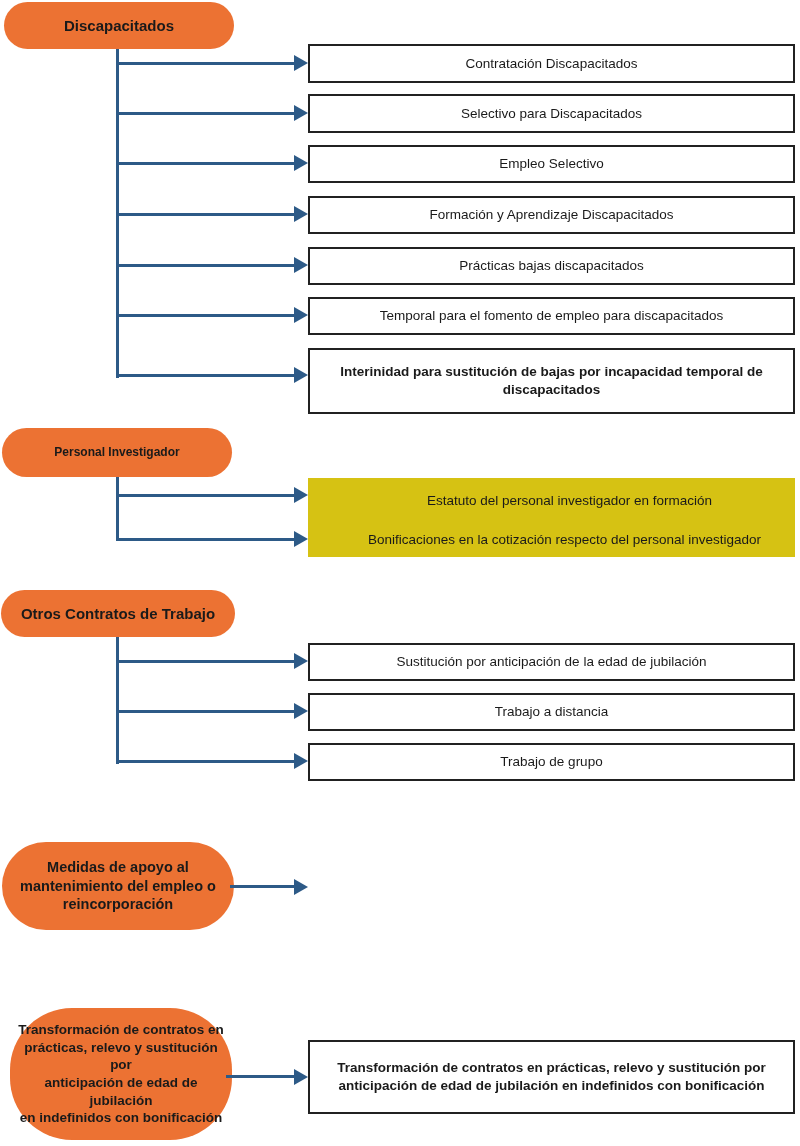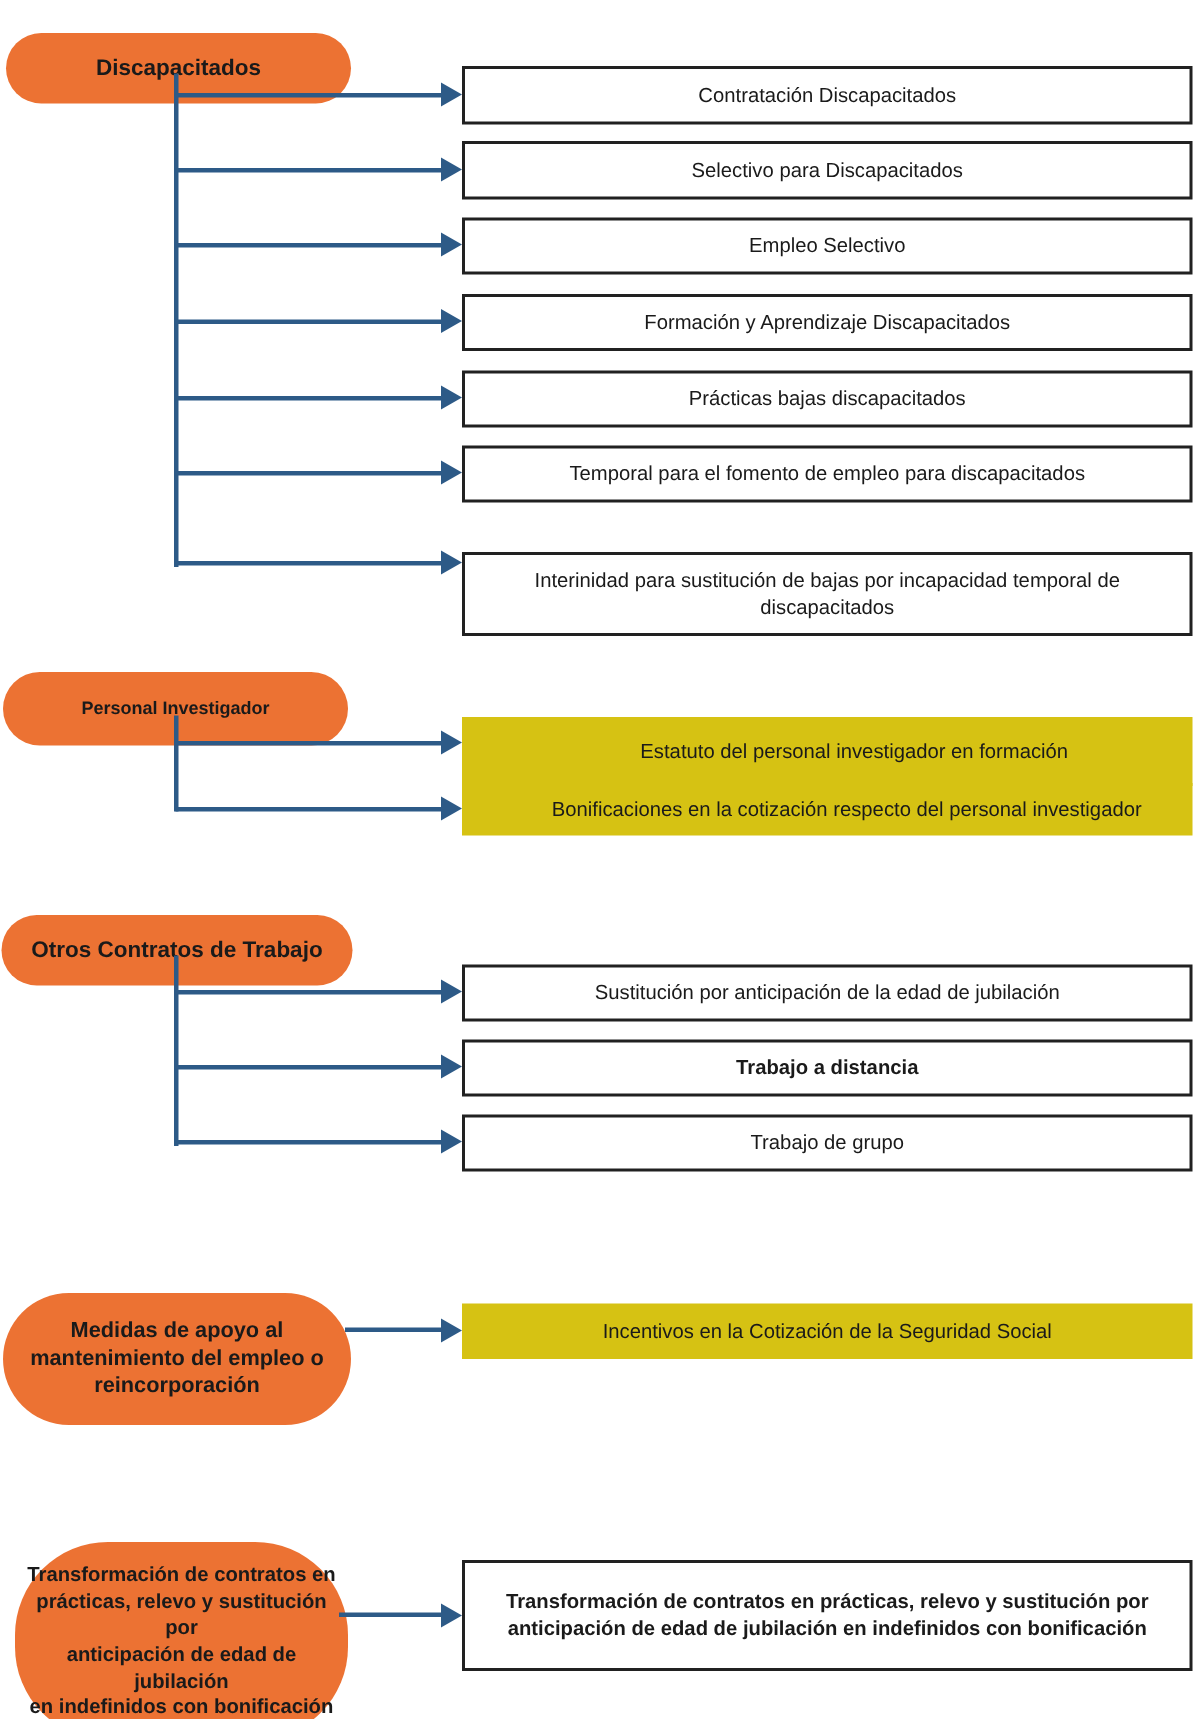--- a/index.html
+++ b/index.html
@@ -6,21 +6,21 @@
     --bubble:#EC7233; --arrow:#2D5A87; --yellow:#D6C213; --border:#212121; --text:#1a1a1a;
   }
   html,body{margin:0;padding:0;background:#ffffff;}
   #canvas{
     position:relative; width:800px; height:1146px; background:#ffffff; overflow:hidden;
     font-family:"Liberation Sans", sans-serif; color:var(--text);
   }
   .bubble{
     position:absolute; background:var(--bubble);
     display:flex; align-items:center; justify-content:center; text-align:center;
-    font-weight:bold; color:#1a1a1a;margin-top:20px;
+    font-weight:bold; color:#1a1a1a;
   }
   .bubble .lbl{white-space:pre-line; line-height:1.3;}
   .flowbox{
     position:absolute; left:308px; width:487px; box-sizing:border-box;
     background:#ffffff; border:2px solid var(--border);
     display:flex; align-items:center; justify-content:center; text-align:center;
     font-size:13.5px; line-height:1.3; padding:2px 12px;
   }
   .flowbox.yellow{background:var(--yellow); border:none;}
   .flowbox.bold{font-weight:bold;}
@@ -73,21 +73,21 @@
   </div>
 
   <div class="hline" style="left:117px; top:314px; width:178px;"></div>
   <div class="ahead" style="left:294px; top:307px;"></div>
   <div class="flowbox" style="top:297px; height:38px;">
     <span>Temporal para el fomento de empleo para discapacitados</span>
   </div>
 
   <div class="hline" style="left:117px; top:374px; width:178px;"></div>
   <div class="ahead" style="left:294px; top:367px;"></div>
-  <div class="flowbox" style="top:368px; height:56px;">
+  <div class="flowbox" style="top:348px; height:66px;font-weight:bold;">
     <span>Interinidad para sustitución de bajas por incapacidad temporal de discapacitados</span>
   </div>
 
   <div class="bubble" style="left:2px; top:428px; width:230px; height:49px; border-radius:25px; font-size:12px;">
     <span class="lbl">Personal Investigador</span>
   </div>
   <div class="vline" style="left:116px; top:477px; height:64px;"></div>
 
   <div class="hline" style="left:117px; top:494px; width:178px;"></div>
   <div class="ahead" style="left:294px; top:487px;"></div>
@@ -107,40 +107,37 @@
   <div class="vline" style="left:116px; top:637px; height:127px;"></div>
 
   <div class="hline" style="left:117px; top:660px; width:178px;"></div>
   <div class="ahead" style="left:294px; top:653px;"></div>
   <div class="flowbox" style="top:643px; height:38px;">
     <span>Sustitución por anticipación de la edad de jubilación</span>
   </div>
 
   <div class="hline" style="left:117px; top:710px; width:178px;"></div>
   <div class="ahead" style="left:294px; top:703px;"></div>
-  <div class="flowbox" style="top:693px; height:38px;font-weight:bold;">
+  <div class="flowbox" style="top:693px; height:38px;">
     <span>Trabajo a distancia</span>
   </div>
 
   <div class="hline" style="left:117px; top:760px; width:178px;"></div>
   <div class="ahead" style="left:294px; top:753px;"></div>
   <div class="flowbox" style="top:743px; height:38px;">
     <span>Trabajo de grupo</span>
   </div>
 
   <div class="bubble" style="left:2px; top:842px; width:232px; height:88px; border-radius:44px; font-size:14.5px; padding:0 14px; box-sizing:border-box;">
     <span class="lbl">Medidas de apoyo al
 mantenimiento del empleo o
 reincorporación</span>
   </div>
   <div class="hline" style="left:230px; top:885px; width:65px;"></div>
   <div class="ahead" style="left:294px; top:879px;"></div>
-  <div class="flowbox yellow" style="top:869px; height:37px;">
-    <span>Incentivos en la Cotización de la Seguridad Social</span>
-  </div>
 
   <div class="bubble" style="left:10px; top:1008px; width:222px; height:132px; border-radius:62px; font-size:13.5px; padding:0 4px; box-sizing:border-box;">
     <span class="lbl">Transformación de contratos en
 prácticas, relevo y sustitución por
 anticipación de edad de jubilación
 en indefinidos con bonificación</span>
   </div>
   <div class="hline" style="left:226px; top:1075px; width:69px;"></div>
   <div class="ahead" style="left:294px; top:1069px;"></div>
   <div class="flowbox bold" style="top:1040px; height:74px;">

